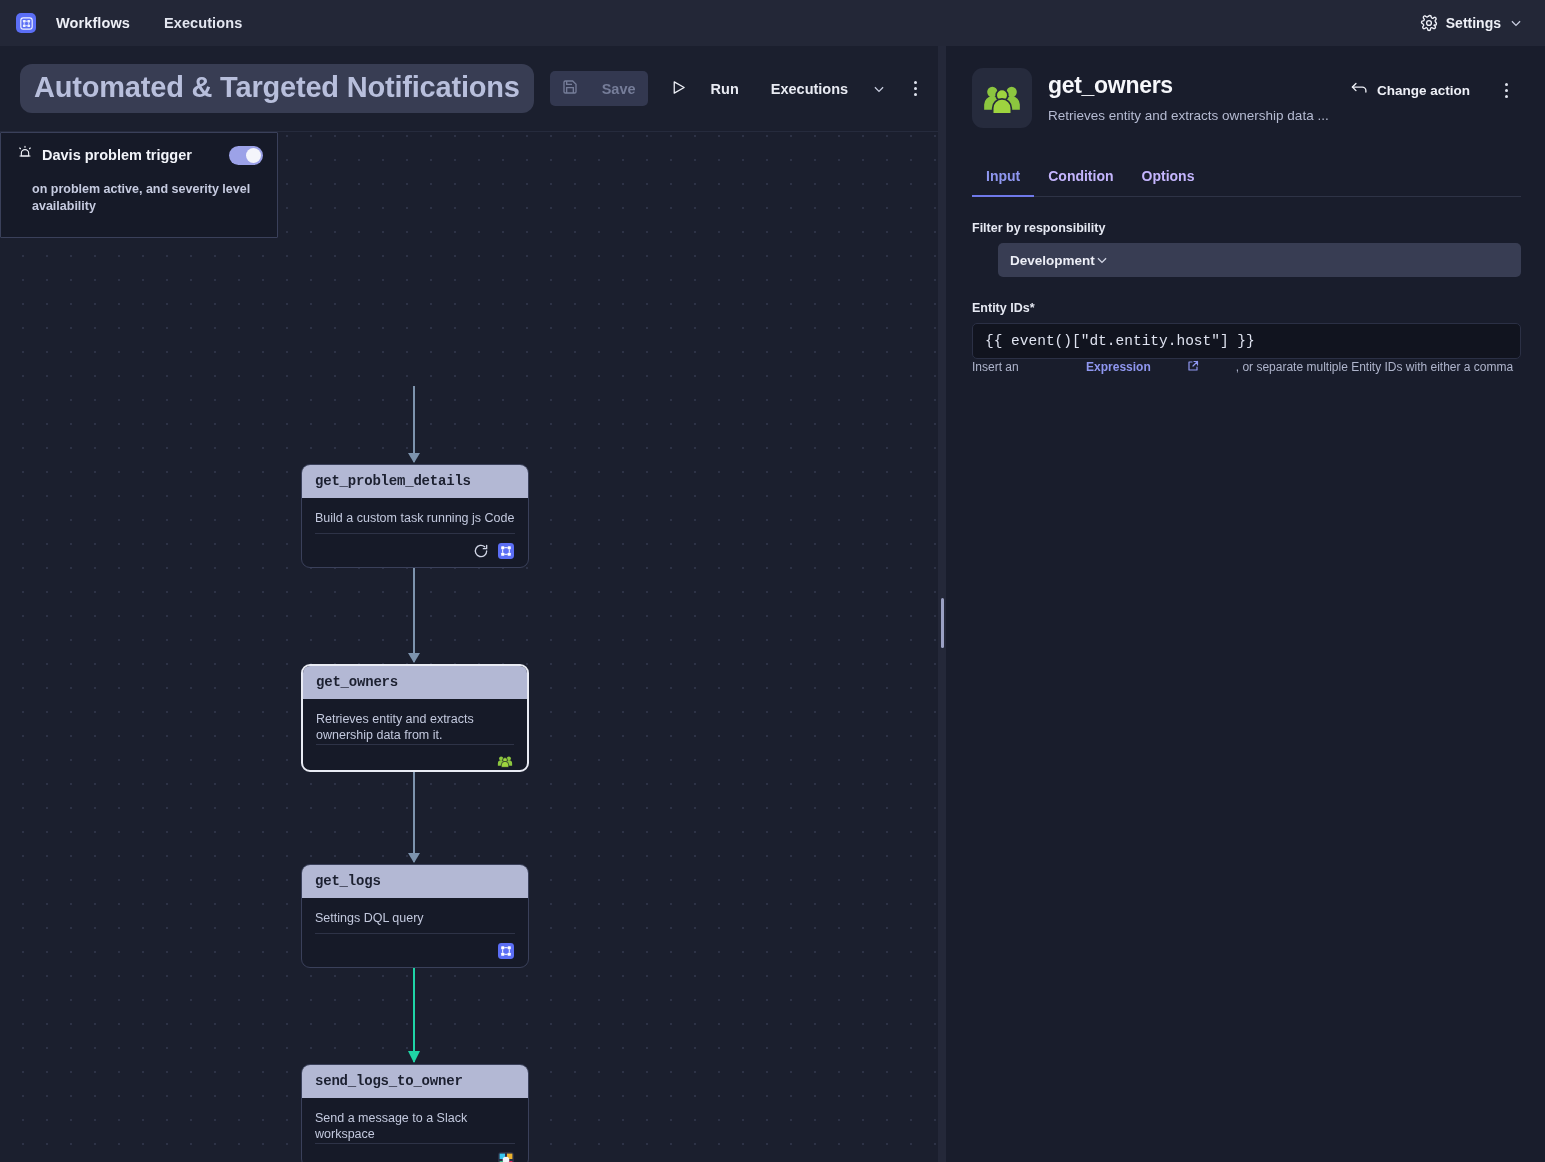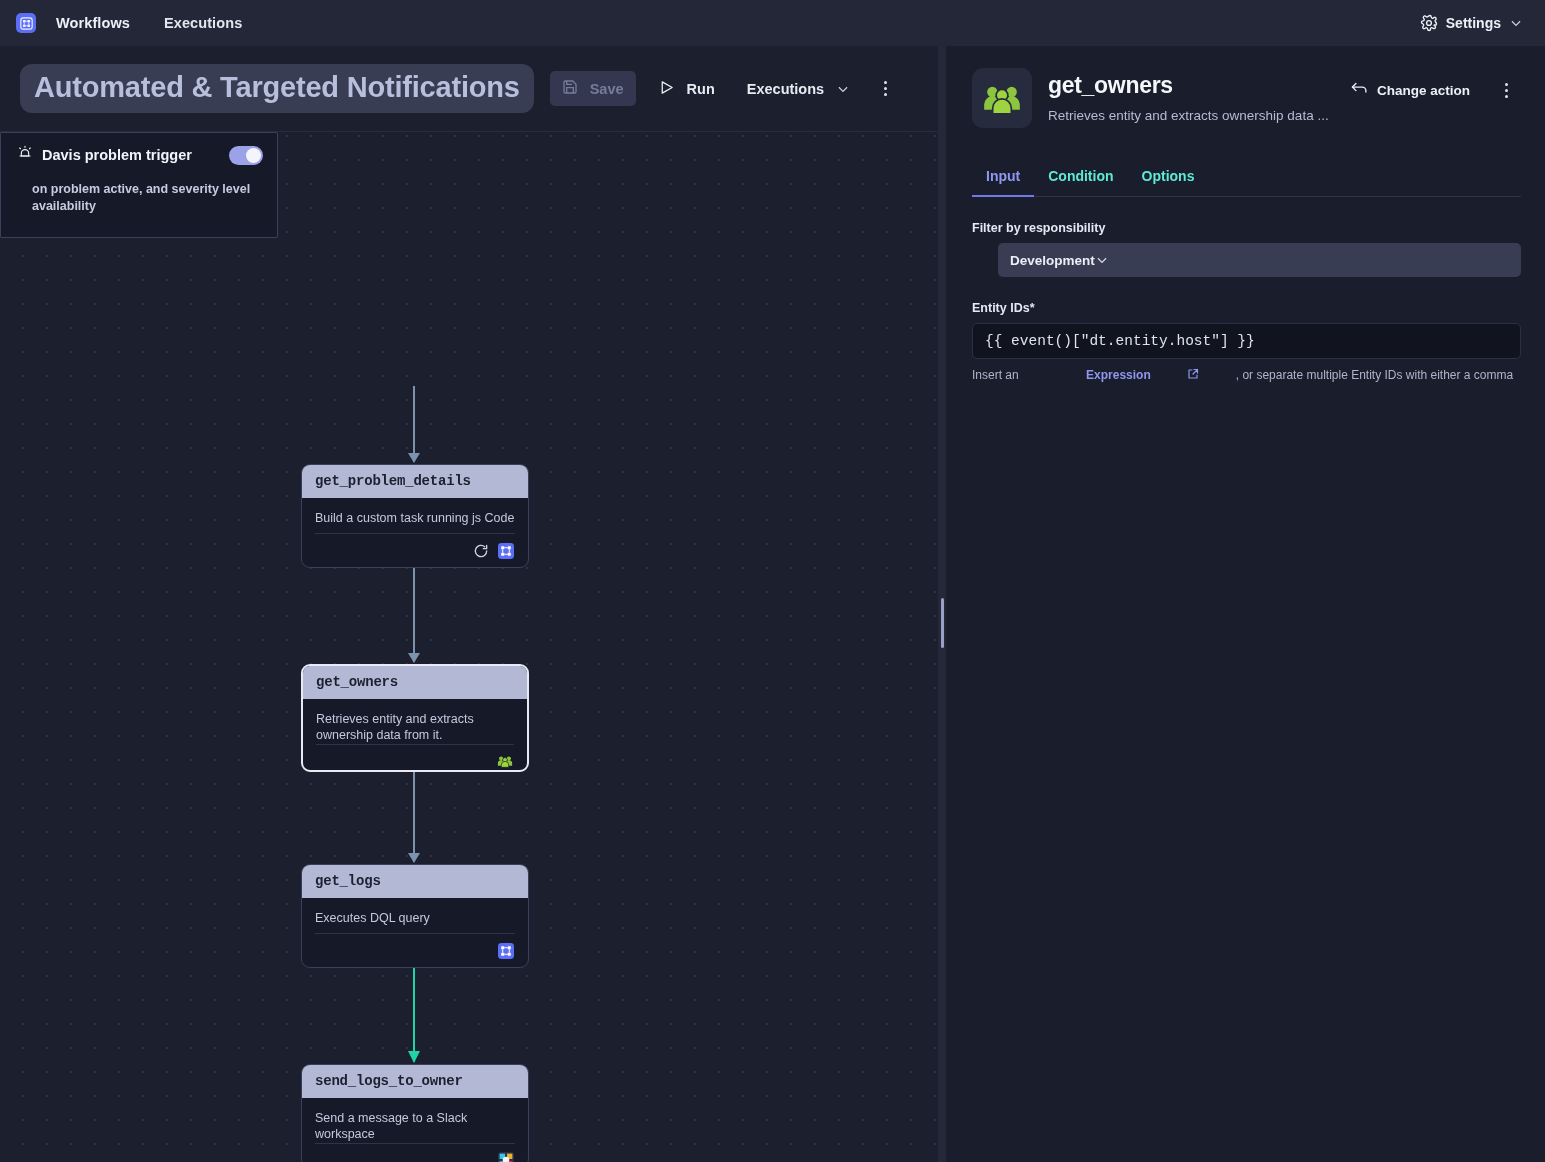--- a/index.html
+++ b/index.html
@@ -63,21 +63,21 @@
     background: #383d53;
     color: #b8bfdc;
     font-size: 29px; font-weight: bold;
     padding: 7px 14px 9px 14px;
     border-radius: 12px;
     white-space: nowrap;
     cursor: text;
     letter-spacing: -0.2px;
   }
   .tb-btn {
-    display: flex; align-items: center; gap: 12px;
+    display: flex; align-items: center; gap: 24px;
     font-size: 14.5px; font-weight: bold;
     padding: 8px 12px; border-radius: 5px;
     cursor: pointer; border: none; background: transparent;
     font-family: "Liberation Sans", sans-serif;
     color: #e8eaf2;
   }
   .tb-btn.save {
     background: #333850; color: #767d99; margin-left: 16px;
     cursor: default;
   }
@@ -207,21 +207,21 @@
     display: flex; align-items: center; gap: 9px;
     font-size: 13.5px; font-weight: bold; color: #eef0f7;
     padding: 7px 9px; border-radius: 5px; cursor: pointer;
   }
 
   .tabs {
     display: flex; gap: 0; margin-top: 30px;
     border-bottom: 1px solid #2e3346;
   }
   .tab {
-    font-size: 14px; font-weight: bold; color: #5eead4;
+    font-size: 14px; font-weight: bold; color: #c4b5fd;
     padding: 9px 14px 11px 14px; cursor: pointer;
     position: relative; bottom: -1px;
   }
   .tab.active { color: #8f97f0; border-bottom: 2.5px solid #6f79ea; }
 
   .field { margin-top: 24px; }
   .field-label {
     font-size: 12.5px; font-weight: bold; color: #e6e9f3; margin-bottom: 8px;
   }
   .select {
@@ -231,22 +231,22 @@
   }
   .select .chev { margin-left: auto; }
   .code-input {
     height: 36px; background: #11141f; border: 1px solid #2b3045;
     border-radius: 5px; display: flex; align-items: center;
     padding: 0 12px;
     font-family: "Liberation Mono", monospace;
     font-size: 14.5px; color: #dfe3f0; cursor: text;
   }
   .hint {
-    margin-top: 8px; font-size: 12px; color: #aeb4cb;
-    display: flex; align-items: center; flex-wrap: nowrap; white-space: nowrap; gap: 32px;
+    margin-top: 1px; font-size: 12px; color: #aeb4cb;
+    display: flex; flex-wrap: nowrap; white-space: nowrap; gap: 32px;
   }
   .hint b.expr { color: #8f97f0; font-weight: bold; }
   .ext-icon { width: 12px; height: 12px; display: inline-block; margin: 0 5px 0 4px; vertical-align: -1px; }
   .kbd {
     display: inline-block; background: #2d3246; border-radius: 3px;
     padding: 1px 6px 2px 6px; margin: 0 5px; color: #d6dae8;
     font-size: 11px; min-width: 16px; text-align: center;
   }
 </style>
 </head>
@@ -395,21 +395,21 @@
     </div>
 
     <div class="conn c3">
       <div class="line" style="background:#7d93ad"></div>
       <div class="head" style="border-top:10px solid #7d93ad"></div>
     </div>
 
     <div class="anode" id="n-get_logs">
       <div class="anode-head">get_logs</div>
       <div class="anode-body">
-        <div class="anode-desc">Executes DQL query</div>
+        <div class="anode-desc">Settings DQL query</div>
         <div class="anode-foot">
           <span>
             <svg class="mini-icon" viewBox="0 0 16 16">
               <rect x="0" y="0" width="16" height="16" rx="3.4" fill="#5b6ef5"></rect>
               <rect x="3.2" y="3.2" width="3.1" height="3.1" rx="0.6" fill="#fff"></rect>
               <rect x="9.7" y="3.2" width="3.1" height="3.1" rx="0.6" fill="#fff"></rect>
               <rect x="3.2" y="9.7" width="3.1" height="3.1" rx="0.6" fill="#fff"></rect>
               <rect x="9.7" y="9.7" width="3.1" height="3.1" rx="0.6" fill="#fff"></rect>
               <path d="M6.3 4.7h3.4M6.3 11.3h3.4M4.7 6.3v3.4M11.3 6.3v3.4" stroke="#fff" stroke-width="1"></path>
             </svg>

